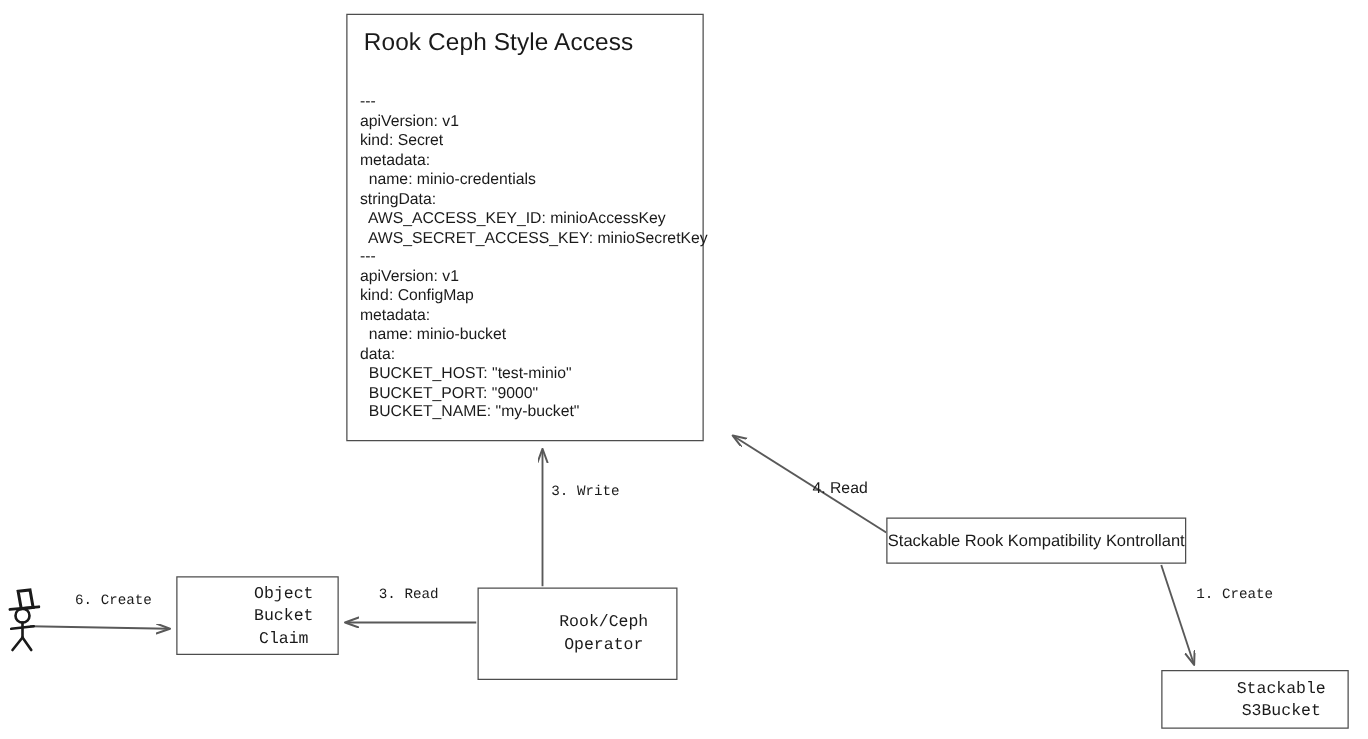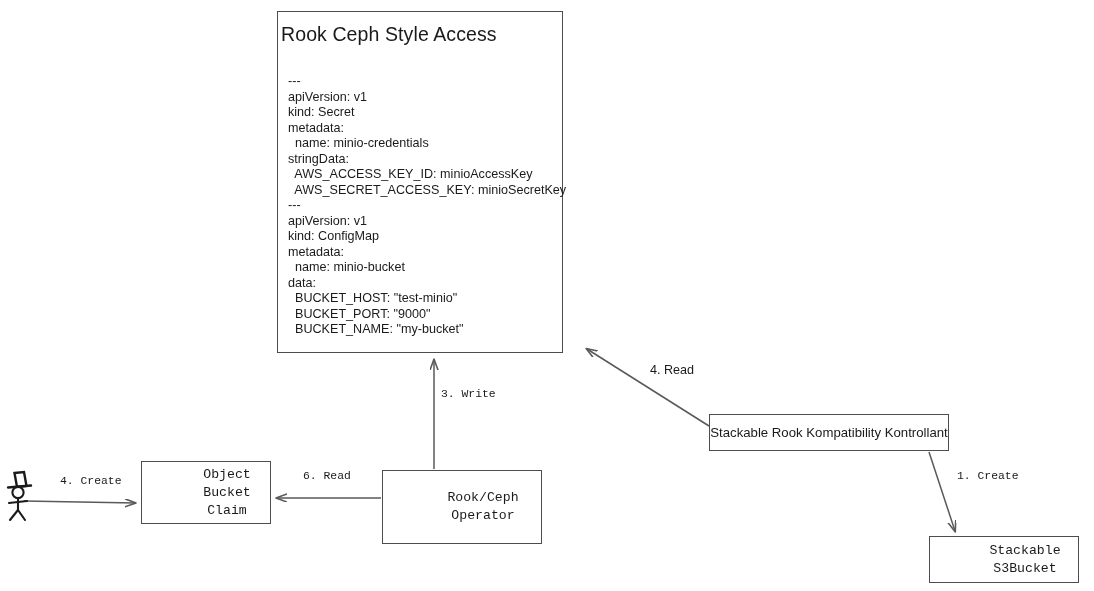--- a/index.html
+++ b/index.html
@@ -31,21 +31,21 @@
   
   #spec-card {
     left: 277px;
     top: 11px;
     width: 286px;
     height: 342px;
     padding: 0;
   }
   #spec-title {
     position: absolute;
-    left: 3px;
+    left: 13px;
     top: 11px;
     font-family: "Liberation Sans", sans-serif;
     font-size: 19.5px;
     color: #1a1a1a;
     white-space: nowrap;
     letter-spacing: 0.1px;
   }
   #spec-body {
     position: absolute;
     left: 10px;
@@ -111,20 +111,21 @@
     white-space: nowrap;
     z-index: 3;
   }
   .lbl-mono {
     font-family: "Liberation Mono", "DejaVu Sans Mono", monospace;
     font-size: 11.4px;
   }
   .lbl-sans {
     font-family: "Liberation Sans", sans-serif;
     font-size: 12.6px;
+    margin-top: 20px;
   }
   #lbl-1 { left: 60px;  top: 475px; }
   #lbl-2 { left: 303px; top: 470px; }
   #lbl-3 { left: 441px; top: 388px; }
   #lbl-4 { left: 650px; top: 363px; }
   #lbl-5 { left: 957px; top: 470px; }
 
   
   #actor {
     position: absolute;
@@ -207,17 +208,17 @@
 
 <div class="node mono-box" id="obc-box">Object Bucket
 Claim</div>
 
 <div class="node mono-box" id="operator-box">Rook/Ceph Operator</div>
 
 <div class="node" id="kontrollant-box">Stackable Rook Kompatibility Kontrollant</div>
 
 <div class="node mono-box" id="s3bucket-box">Stackable S3Bucket</div>
 
-<div class="edge-label lbl-mono" id="lbl-1">4. Create</div>
-<div class="edge-label lbl-mono" id="lbl-2">6. Read</div>
+<div class="edge-label lbl-mono" id="lbl-1">6. Create</div>
+<div class="edge-label lbl-mono" id="lbl-2">3. Read</div>
 <div class="edge-label lbl-mono" id="lbl-3">3. Write</div>
 <div class="edge-label lbl-sans" id="lbl-4">4. Read</div>
 <div class="edge-label lbl-mono" id="lbl-5">1. Create</div>
 
 </body></html>

